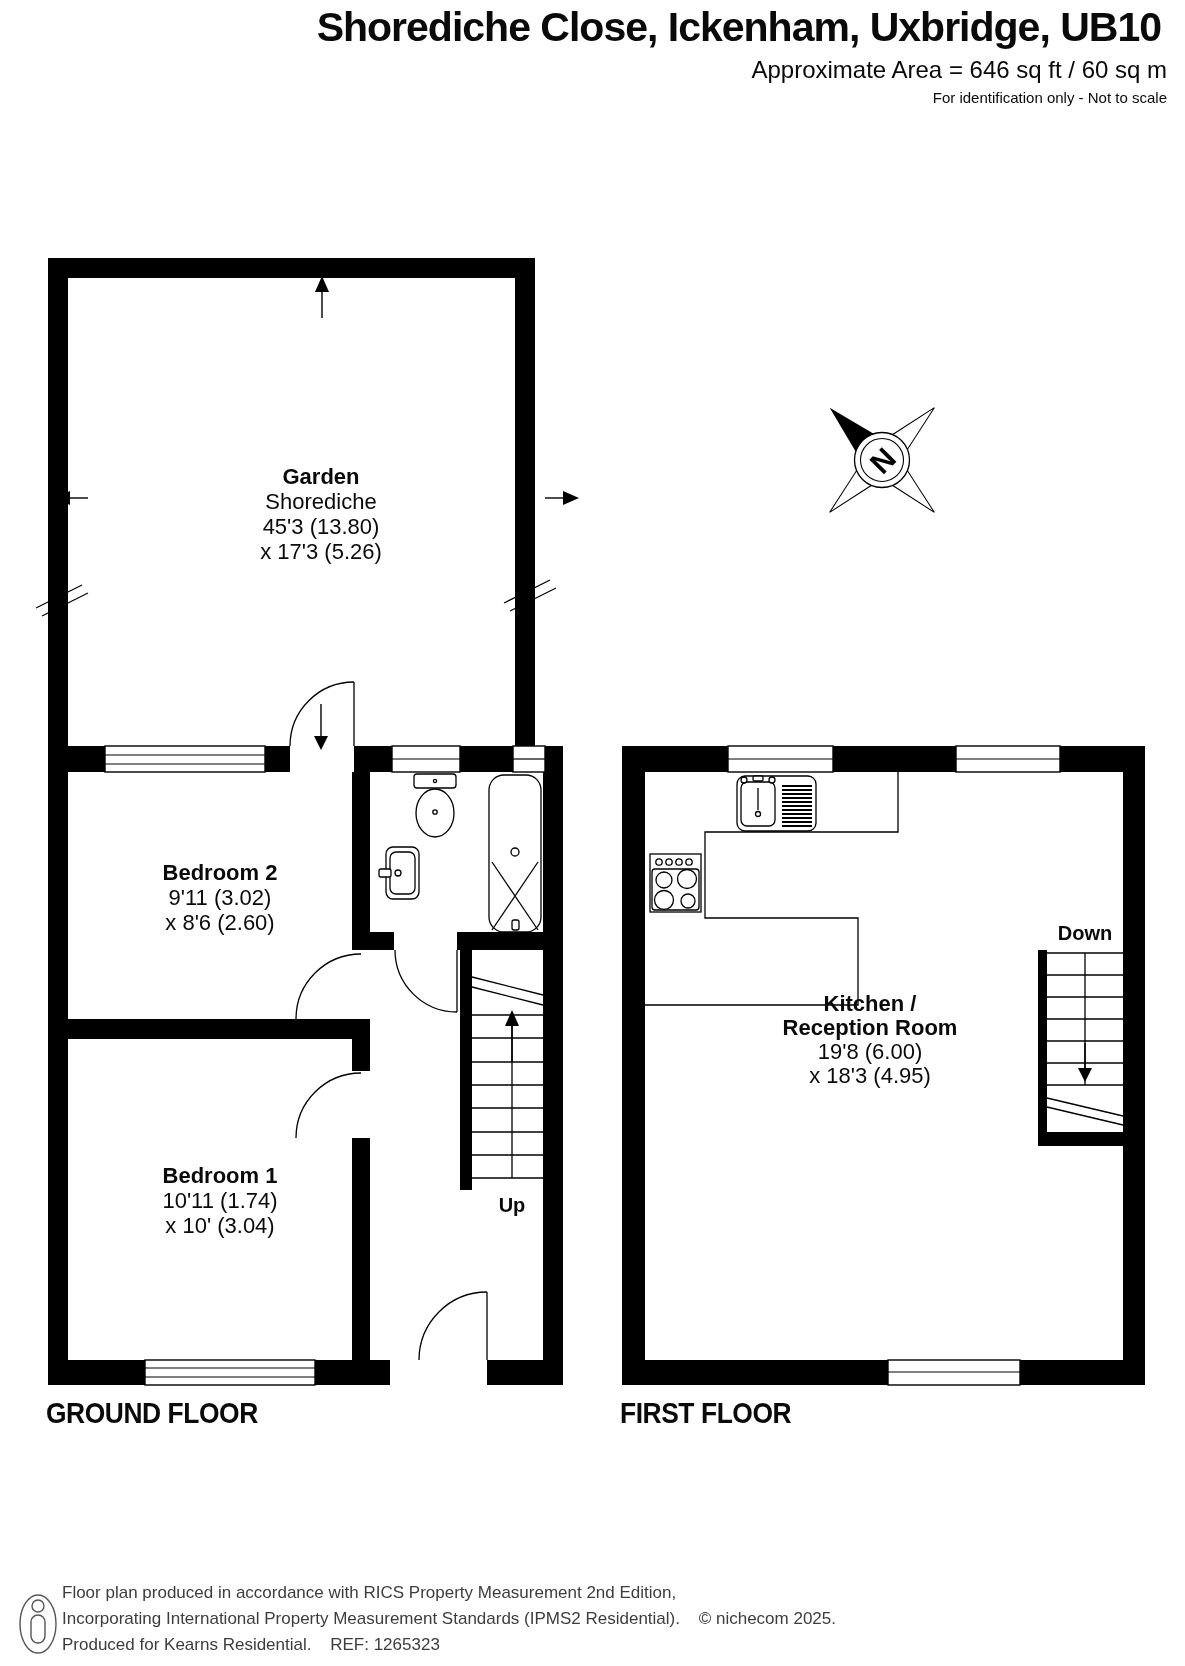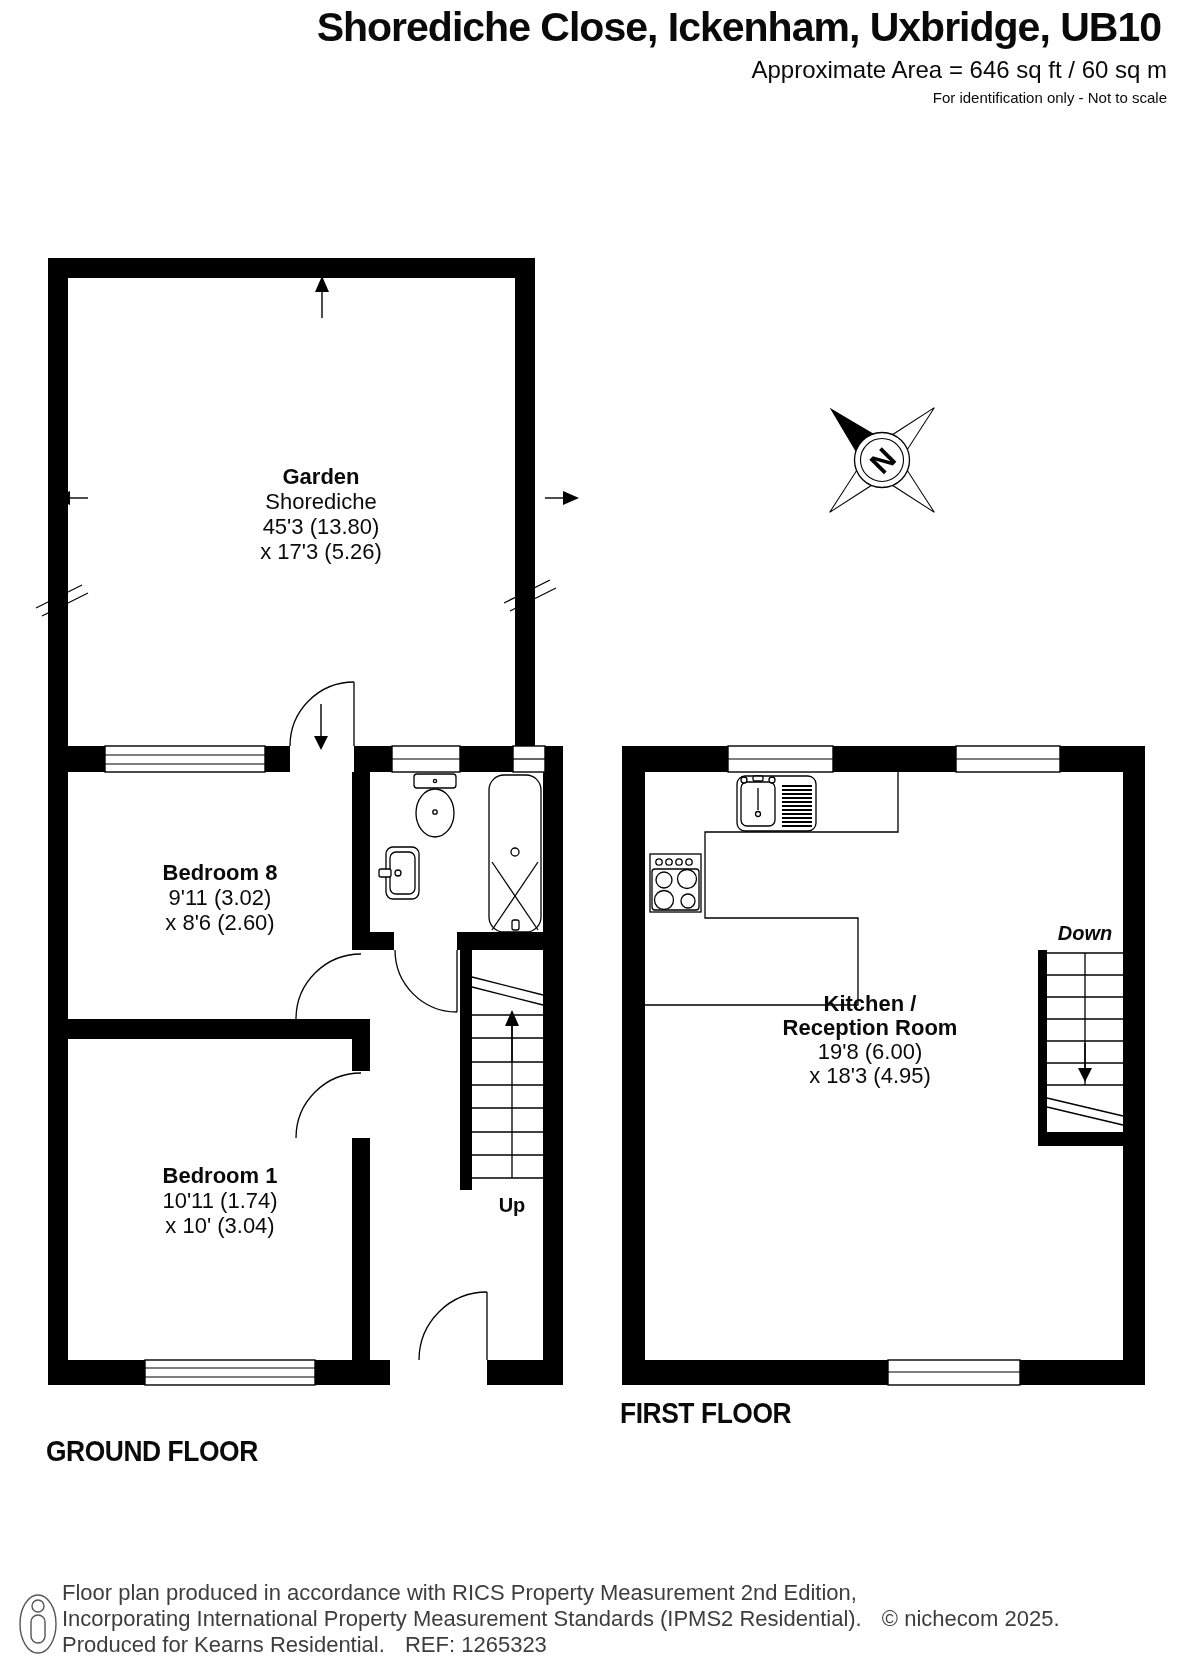--- a/index.html
+++ b/index.html
@@ -11,21 +11,21 @@
   .hdr-area{position:absolute;top:56px;left:0;right:18px;text-align:right;
             font-size:24px;color:#0a0a0a;margin-left:48px;}
   .hdr-disclaimer{position:absolute;top:89px;left:0;right:18px;text-align:right;
             font-size:15px;color:#0a0a0a;}
   .room-label{position:absolute;text-align:center;font-size:22px;line-height:25px;color:#0a0a0a;}
   .room-label .rname{font-weight:bold;}
   .kitchen-label{line-height:24px;}
   .stair-label{position:absolute;text-align:center;font-size:20px;font-weight:bold;color:#0a0a0a;}
   .floor-label{position:absolute;top:1396px;font-size:30px;font-weight:bold;color:#0a0a0a;}
   .floor-label span{display:inline-block;transform:scaleX(0.88);transform-origin:left;letter-spacing:-0.5px;}
-  .footer{position:absolute;left:62px;top:1580px;font-size:22px;line-height:26px;color:#3d3d3d;}
+  .footer{position:absolute;left:62px;top:1580px;font-size:17px;line-height:26px;color:#3d3d3d;}
   .footer .gap{display:inline-block;width:14px;}
 </style>
 </head>
 <body>
 
 <div class="page">
 
   <div class="hdr-title">Shorediche Close, Ickenham, Uxbridge, UB10</div>
   <div class="hdr-area">Approximate Area = 646 sq ft / 60 sq m</div>
   <div class="hdr-disclaimer">For identification only - Not to scale</div>
@@ -239,42 +239,42 @@
   </svg>
 
   <div class="room-label" style="left:211px;top:464px;width:220px;">
     <div class="rname">Garden</div>
     <div>Shorediche</div>
     <div>45'3 (13.80)</div>
     <div>x 17'3 (5.26)</div>
   </div>
 
   <div class="room-label" style="left:110px;top:860px;width:220px;">
-    <div class="rname">Bedroom 8</div>
+    <div class="rname">Bedroom 2</div>
     <div>9'11 (3.02)</div>
     <div>x 8'6 (2.60)</div>
   </div>
 
   <div class="room-label" style="left:110px;top:1163px;width:220px;">
     <div class="rname">Bedroom 1</div>
     <div>10'11 (1.74)</div>
     <div>x 10' (3.04)</div>
   </div>
 
   <div class="room-label kitchen-label" style="left:740px;top:992px;width:260px;">
     <div class="rname">Kitchen /</div>
     <div class="rname">Reception Room</div>
     <div>19'8 (6.00)</div>
     <div>x 18'3 (4.95)</div>
   </div>
 
   <div class="stair-label" style="left:482px;top:1194px;width:60px;">Up</div>
-  <div class="stair-label" style="left:1050px;top:922px;width:70px;font-style:italic;">Down</div>
-
-  <div class="floor-label" style="left:46px;margin-top:38px;">
+  <div class="stair-label" style="left:1050px;top:922px;width:70px;">Down</div>
+
+  <div class="floor-label" style="left:46px;">
     <span>GROUND FLOOR</span>
   </div>
   <div class="floor-label" style="left:620px;">
     <span>FIRST FLOOR</span>
   </div>
 
   <div class="footer">
     <div>Floor plan produced in accordance with RICS Property Measurement 2nd Edition,</div>
     <div>
       <span>Incorporating International Property Measurement Standards (IPMS2 Residential).</span><span class="gap"></span>

